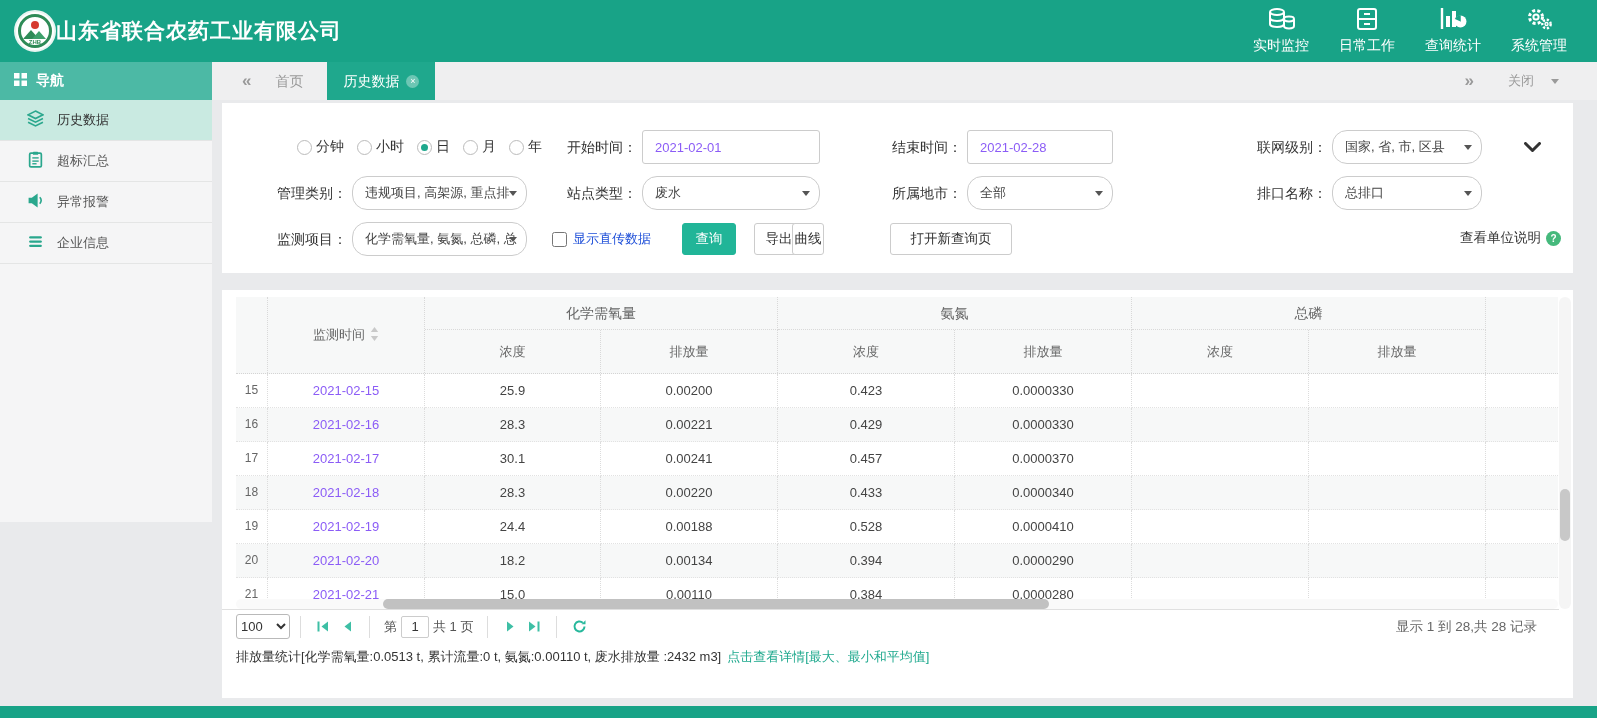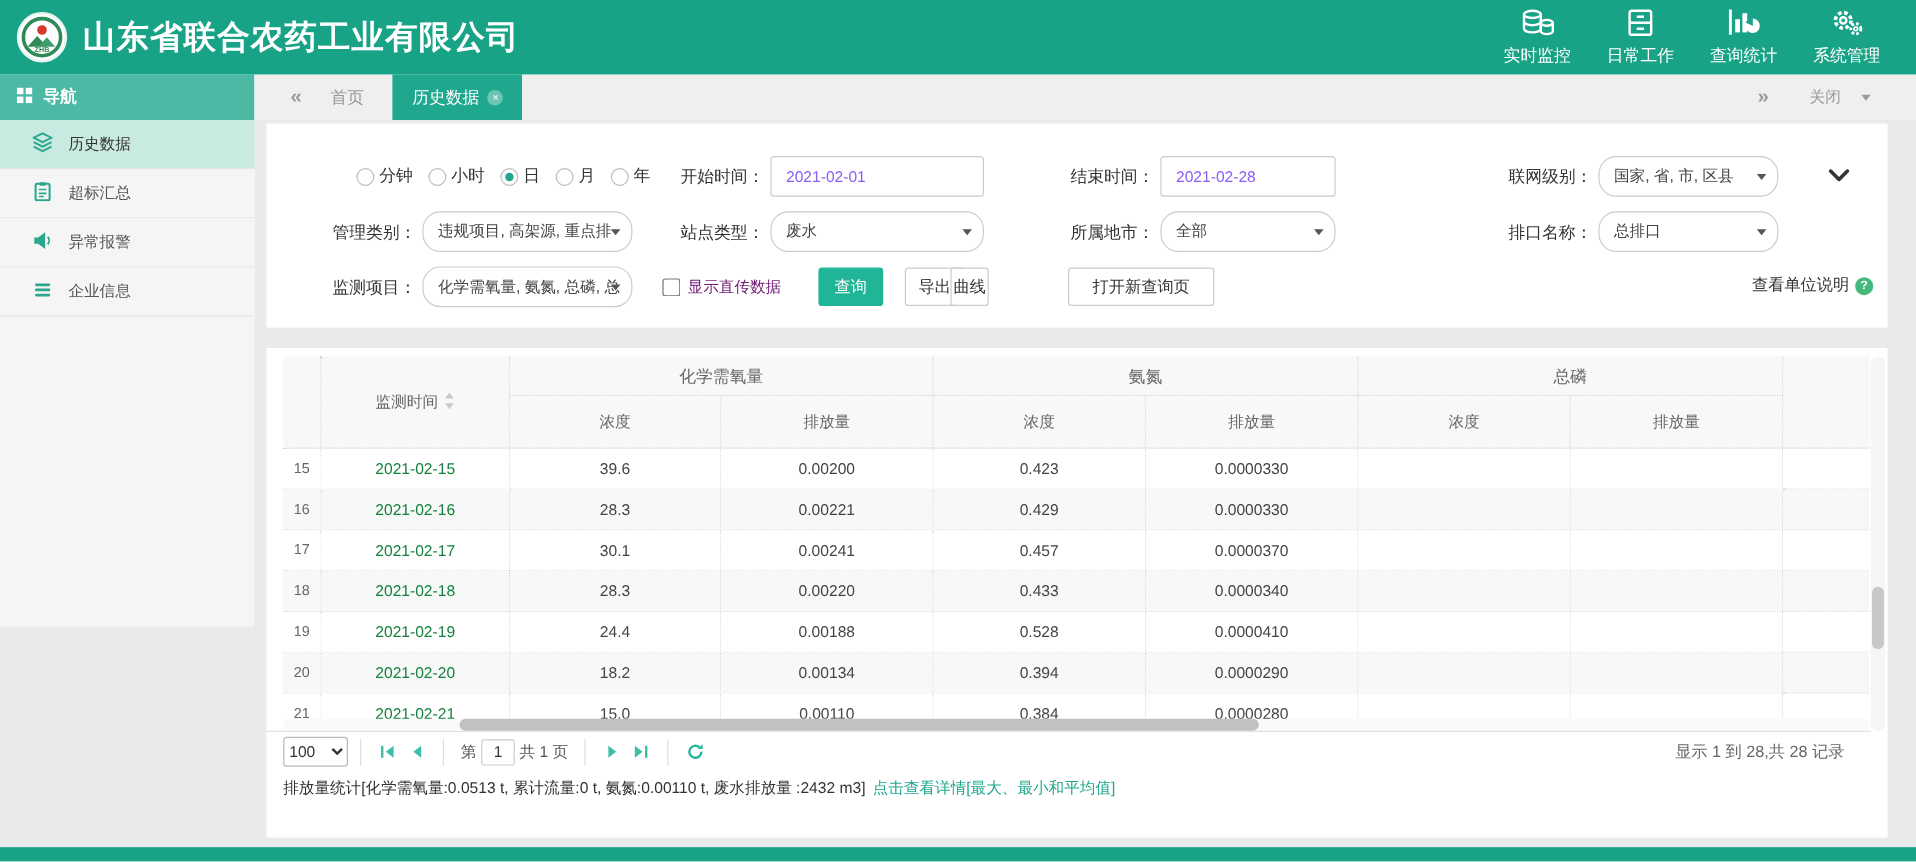--- a/index.html
+++ b/index.html
@@ -7,21 +7,21 @@
   body { position:relative; background:#e9eaec; font-family:"Liberation Sans", sans-serif; }
 
   
   .app-header{position:absolute;left:0;top:0;right:0;height:62px;background:#18a387;display:flex;align-items:center;z-index:5}
   .logo{width:42px;height:42px;margin-left:14px;border-radius:50%;background:#fff;border:2px solid #e8f5f1;position:relative;flex:0 0 auto;display:flex;align-items:center;justify-content:center}
   .logo-inner{width:34px;height:34px;border-radius:50%;border:3px solid #2e8b57;position:relative;overflow:hidden;background:#fff}
   .logo-sun{position:absolute;left:10px;top:4px;width:8px;height:8px;border-radius:50%;background:#d63a2f}
   .logo-mt{position:absolute;left:2px;top:13px;width:0;height:0;border-left:8px solid transparent;border-right:8px solid transparent;border-bottom:9px solid #2e8b57}
   .logo-mt2{position:absolute;left:11px;top:14px;width:0;height:0;border-left:7px solid transparent;border-right:7px solid transparent;border-bottom:8px solid #3da06b}
   .logo-txt{position:absolute;left:0;right:0;bottom:0px;text-align:center;font-size:6px;font-weight:bold;color:#2e8b57}
-  .company-name{color:#fff;font-size:27px;font-weight:bold;margin-left:13px;letter-spacing:1px}
+  .company-name{color:#fff;font-size:21px;font-weight:bold;letter-spacing:1px}
   .header-nav{margin-left:auto;display:flex;gap:30px;padding-right:30px}
   .hnav-item{display:flex;flex-direction:column;align-items:center;gap:2px;color:#fff;cursor:pointer}
   .hnav-item .lbl{font-size:14px}
 
   
   .sidebar{position:absolute;left:0;top:62px;width:212px;height:460px;background:#f5f5f6;z-index:4}
   .sidebar-header{height:38px;background:#4cb9a5;color:#fff;display:flex;align-items:center;gap:9px;padding-left:14px;font-size:14px;font-weight:bold}
   .side-item{height:41px;display:flex;align-items:center;gap:13px;padding-left:27px;font-size:13px;color:#555;border-bottom:1px solid #e4e5e5;cursor:pointer;background:#f5f5f6}
   .side-item.active{background:#c9eae1;color:#333}
 
@@ -47,21 +47,21 @@
   .f-input{position:absolute;height:34px;border:1px solid #ccc;border-radius:3px;font-size:13px;color:#8b5cf6;padding:0 12px;font-family:"Liberation Sans",sans-serif;background:#fff}
   .selectbox{position:absolute;height:34px;border:1px solid #ccc;border-radius:15px;background:#fff;font-size:13px;color:#444;line-height:32px;padding:0 22px 0 12px;cursor:pointer;white-space:nowrap;overflow:hidden}
   .selectbox::after{content:"";position:absolute;right:9px;top:14px;width:0;height:0;border-left:4px solid transparent;border-right:4px solid transparent;border-top:5px solid #555}
   .radio-group{position:absolute;left:75px;top:27px;height:34px;display:flex;align-items:center;gap:13px}
   .radio-item{display:flex;align-items:center;gap:4px;cursor:pointer}
   .radio-circle{width:15px;height:15px;border-radius:50%;border:1px solid #bbb;background:#fff;position:relative}
   .radio-item.checked .radio-circle::after{content:"";position:absolute;left:3px;top:3px;width:7px;height:7px;border-radius:50%;background:#1fa88d}
   .radio-item .rlbl{font-size:14px;color:#333}
   .chk-group{position:absolute;left:330px;top:119px;height:34px;display:flex;align-items:center;gap:6px}
   .chk-group input{width:15px;height:15px;cursor:pointer}
-  .chk-group .clbl{font-size:13px;color:#701a75}
+  .chk-group .clbl{font-size:13px;color:#1d4ed8}
   .btn{position:absolute;top:120px;height:32px;border:1px solid #ccc;border-radius:3px;background:#fff;font-size:13.5px;color:#333;cursor:pointer;font-family:"Liberation Sans",sans-serif}
   .btn.primary{background:#21b598;border-color:#21b598;color:#fff}
   .unit-link{position:absolute;right:12px;top:126px;display:flex;align-items:center;gap:5px;font-size:13.5px;color:#333;cursor:pointer}
   .help-ico{width:15px;height:15px;border-radius:50%;background:#45b97c;color:#fff;font-size:10px;font-weight:bold;line-height:15px;text-align:center}
   .help-ico::before{content:"?"}
   .collapse-chev{position:absolute;right:32px;top:36px;cursor:pointer}
 
   
   .table-panel{position:relative;background:#fff;height:408px;margin-top:17px}
   .tbl{position:absolute;left:14px;top:7px;width:1322px}
@@ -76,21 +76,21 @@
   .g1 .hscell:first-child{width:176px}.g1 .hscell:last-child{width:177px}
   .g2 .hscell,.g3 .hscell{width:177px}
   .hfill{width:72px;height:76px}
   .thead{border-bottom:1px dotted #d4d4d4}
   .rows-clip{height:226px;overflow:hidden}
   .trow{display:flex;height:34px;line-height:33px;background:#fff}
   .trow.alt{background:#f7f8f8}
   .cell{border-right:1px dotted #dcdcdc;border-bottom:1px dotted #e2e2e2;font-size:13px;color:#444;text-align:center;overflow:hidden;white-space:nowrap}
   .c0{width:32px;color:#666;font-size:12px}
   .c1{width:157px}
-  .datelink{color:#15803d;cursor:pointer}
+  .datelink{color:#8b5cf6;cursor:pointer}
   .c2{width:176px}.c3,.c4,.c5,.c6,.c7{width:177px}
   .c8{width:72px;border-right:none}
 
   .hscrollbar{position:absolute;left:14px;top:309px;width:1322px;height:10px;background:#fafafa;border-radius:5px}
   .hthumb{position:absolute;left:147px;top:0;width:666px;height:10px;background:#c1c1c1;border-radius:5px;cursor:pointer}
   .vscrollbar{position:absolute;right:2px;top:7px;width:12px;height:312px;background:#f5f5f5;border-radius:6px}
   .vthumb{position:absolute;left:1px;top:192px;width:10px;height:52px;background:#c8c8c8;border-radius:5px;cursor:pointer}
 
   .pager{position:absolute;left:0;right:14px;top:319px;height:34px;border-top:1px solid #e0e0e0;display:flex;align-items:center;padding-left:14px;font-size:13px;color:#555}
   .pg-size{width:54px;height:25px;border:1px solid #b9b9b9;border-radius:3px;font-size:13px;color:#333;font-family:"Liberation Sans",sans-serif;background:#fff}
@@ -351,21 +351,21 @@
             <div class="hscell">排放量</div>
           </div>
         </div>
         <div class="hfill"></div>
       </div>
       <div class="rows-clip">
         <div>
             <div class="trow">
               <div class="cell c0">15</div>
               <div class="cell c1 datelink">2021-02-15</div>
-              <div class="cell c2">39.6</div>
+              <div class="cell c2">25.9</div>
               <div class="cell c3">0.00200</div>
               <div class="cell c4">0.423</div>
               <div class="cell c5">0.0000330</div>
               <div class="cell c6"></div>
               <div class="cell c7"></div>
               <div class="cell c8"></div>
             </div>
             <div class="trow alt">
               <div class="cell c0">16</div>
               <div class="cell c1 datelink">2021-02-16</div>

